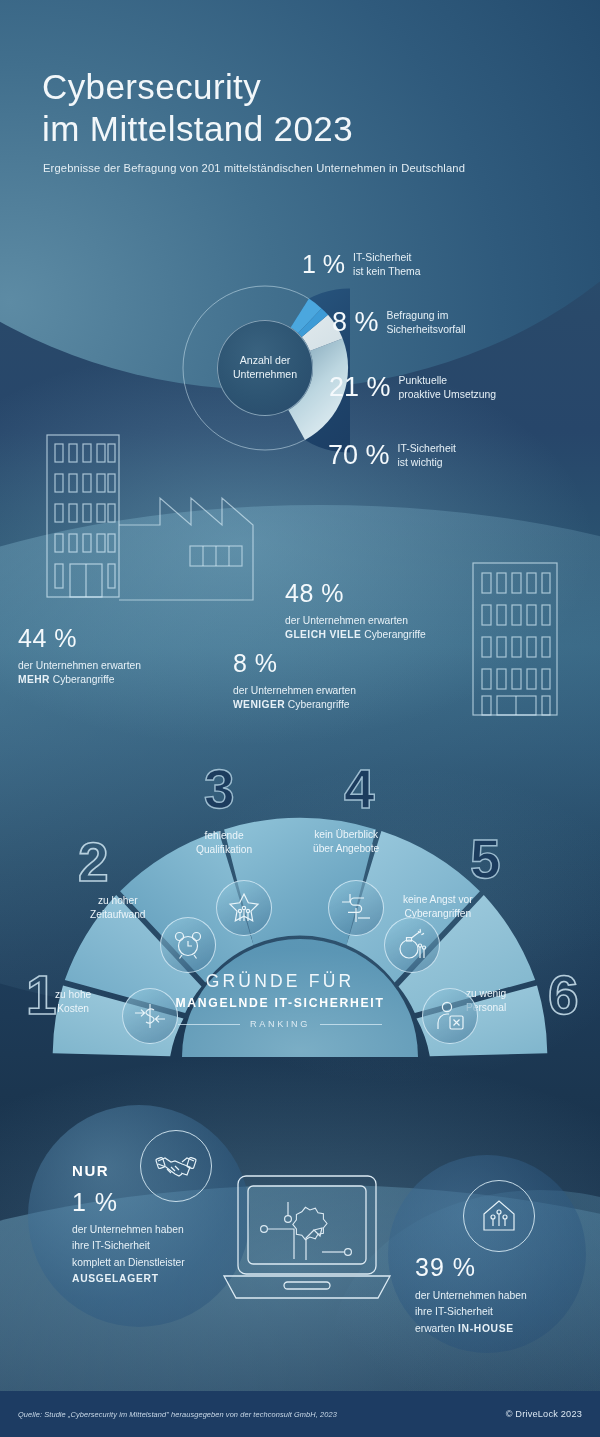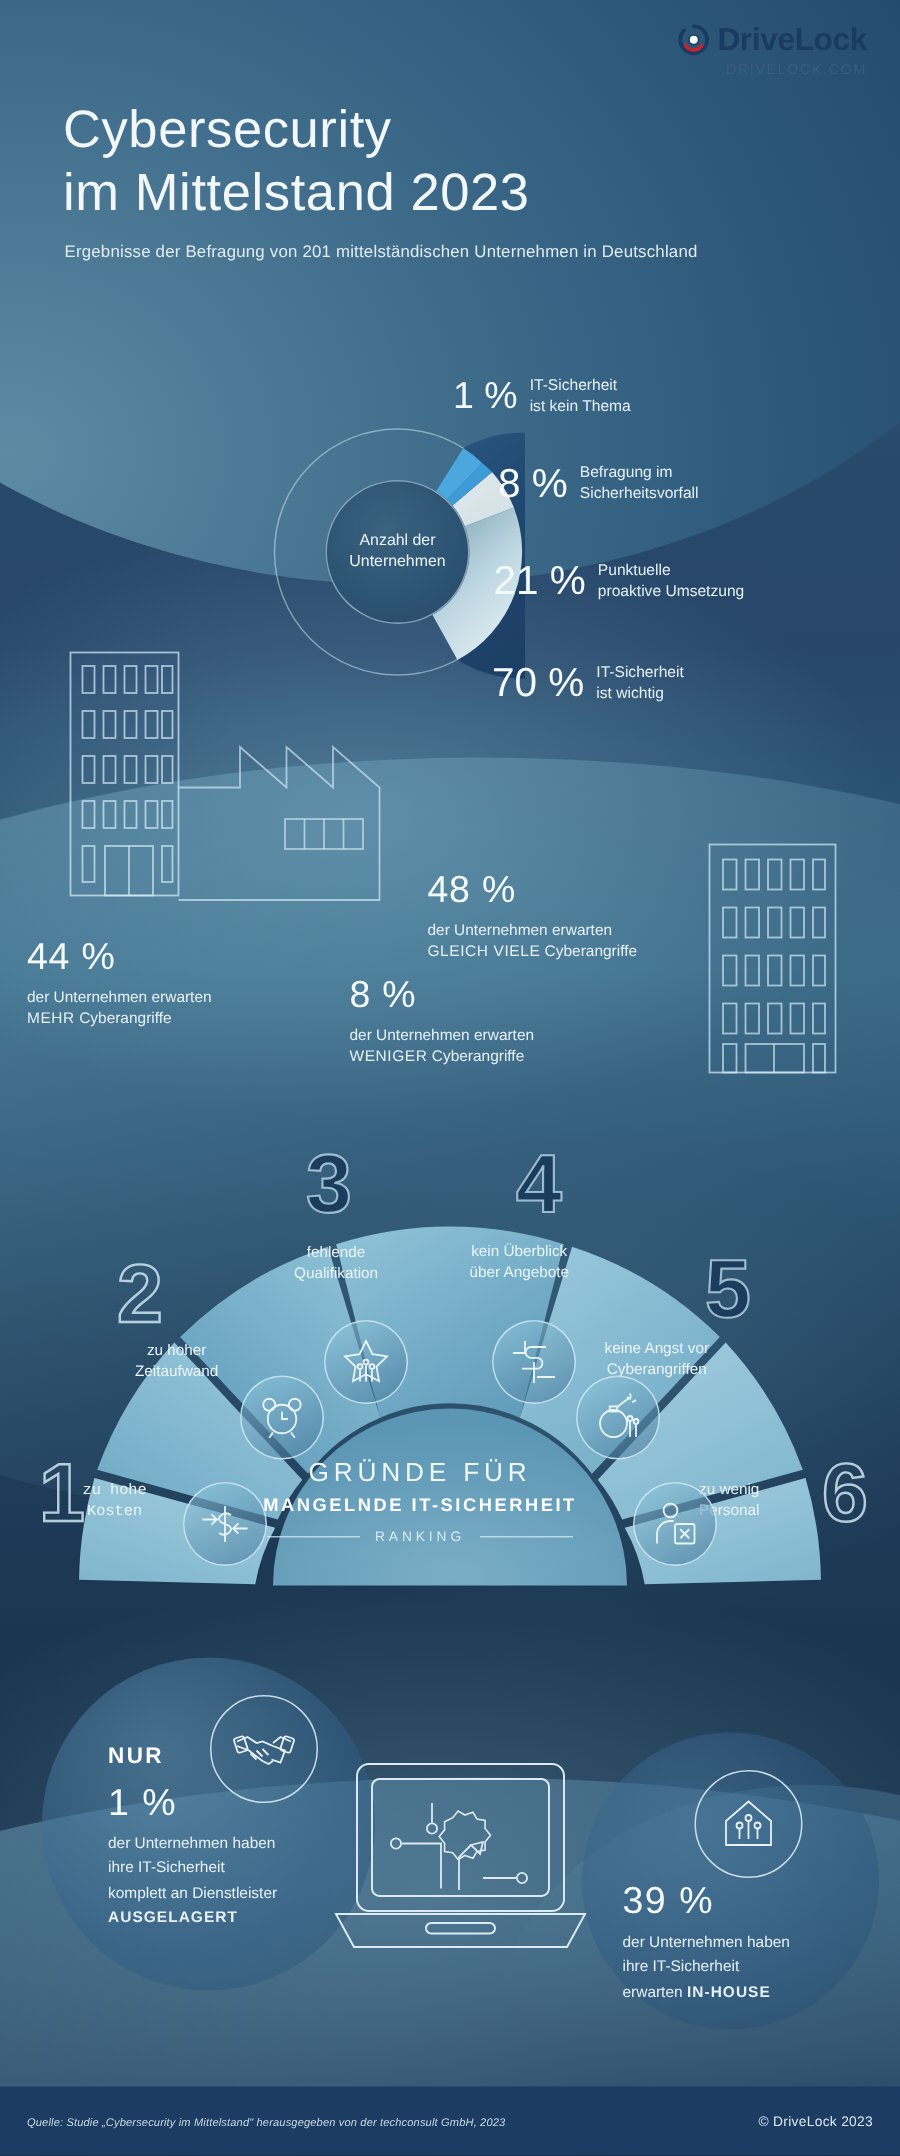--- a/index.html
+++ b/index.html
@@ -102,38 +102,38 @@
   .s2 { left:332px; top:307px; }
   .s3 { left:329px; top:372px; }
   .s4 { left:328px; top:440px; }
   .s2 .stat-pct, .s3 .stat-pct, .s4 .stat-pct { font-size:27px; }
 
   
   .buildings { position:absolute; left:0; top:420px; width:600px; height:320px; }
   .bigstat { position:absolute; }
   .bigstat .num { font-size:25px; font-weight:300; color:#f4f9fc; line-height:1.1; letter-spacing:.5px; }
   .bigstat .txt { font-size:10.3px; line-height:1.45; color:#e7f1f7; margin-top:6px; }
-  .bigstat .txt b { font-weight:normal; letter-spacing:.4px; }
+  .bigstat .txt b { font-weight:bold; letter-spacing:.4px; }
   .b44 { left:18px; top:625px; }
   .b48 { left:285px; top:580px; }
   .b8  { left:233px; top:650px; }
 
   
   .fan { position:absolute; left:0px; top:805px; width:560px; height:260px; }
   .fan-title {
     position:absolute; left:0; right:0; top:166px; text-align:center;
   }
   .ft1 { font-size:17.5px; font-weight:300; letter-spacing:3.2px; color:#f0f7fb; }
   .ft2 { font-size:12.2px; font-weight:bold; letter-spacing:1.7px; color:#ffffff; margin-top:4px; }
   .ft3 { font-size:9.2px; font-weight:400; letter-spacing:2.6px; color:#dceaf2; margin-top:9px;
          display:flex; align-items:center; justify-content:center; gap:10px; }
   .ft3::before, .ft3::after { content:""; width:62px; height:1px; background:rgba(215,235,245,.75); display:block; }
 
   .seg-lbl { position:absolute; font-size:10.2px; line-height:1.35; color:#ecf5fa; text-align:center; }
-  .l1 { left:55px;  top:988px;font-family:Liberation Mono, monospace; }
+  .l1 { left:55px;  top:988px; }
   .l2 { left:90px;  top:894px; }
   .l3 { left:196x;  top:829px; left:196px; }
   .l4 { left:313px; top:828px; }
   .l5 { left:403px; top:893px; }
   .l6 { left:466px; top:987px; }
 
   .rank-num {
     position:absolute; font-size:55px; font-weight:bold; line-height:1;
     color:transparent; letter-spacing:0;
   }
@@ -207,33 +207,20 @@
   <div class="glow glow-c"></div>
   <div class="glow glow-b"></div>
   <div class="wave wave-1"></div>
   <div class="wave wave-2"></div>
   <div class="wave wave-3"></div>
 
   <div class="header">
     <div class="header-white"></div>
     <div class="header-blue"></div>
 
-    <div class="logo">
-      <div class="logo-row">
-        <span class="logo-mark">
-          <svg width="21" height="21" viewBox="0 0 21 21">
-            <path d="M10.5 1.6 a8.9 8.9 0 1 1 -6.3 2.6" fill="none" stroke="#1b3a63" stroke-width="2.6" stroke-linecap="round"></path>
-            <path d="M5.2 14.4 a6.3 6.3 0 0 0 10.6 0" fill="none" stroke="#cc2229" stroke-width="2.4" stroke-linecap="round"></path>
-            <circle cx="10.5" cy="10.5" r="3.2" fill="#ffffff" stroke="#1b3a63" stroke-width="1.1"></circle>
-          </svg>
-        </span>
-        <span class="logo-text">DriveLock</span>
-      </div>
-      <div class="logo-sub">DRIVELOCK.COM</div>
-    </div>
 
     <div class="title">
       <div>Cybersecurity</div>
       <div>im Mittelstand 2023</div>
     </div>
     <div class="subtitle">Ergebnisse der Befragung von 201 mittelständischen Unternehmen in Deutschland</div>
   </div>
 
   <div class="donut-wrap">
     <svg width="170" height="170" viewBox="0 0 170 170">

